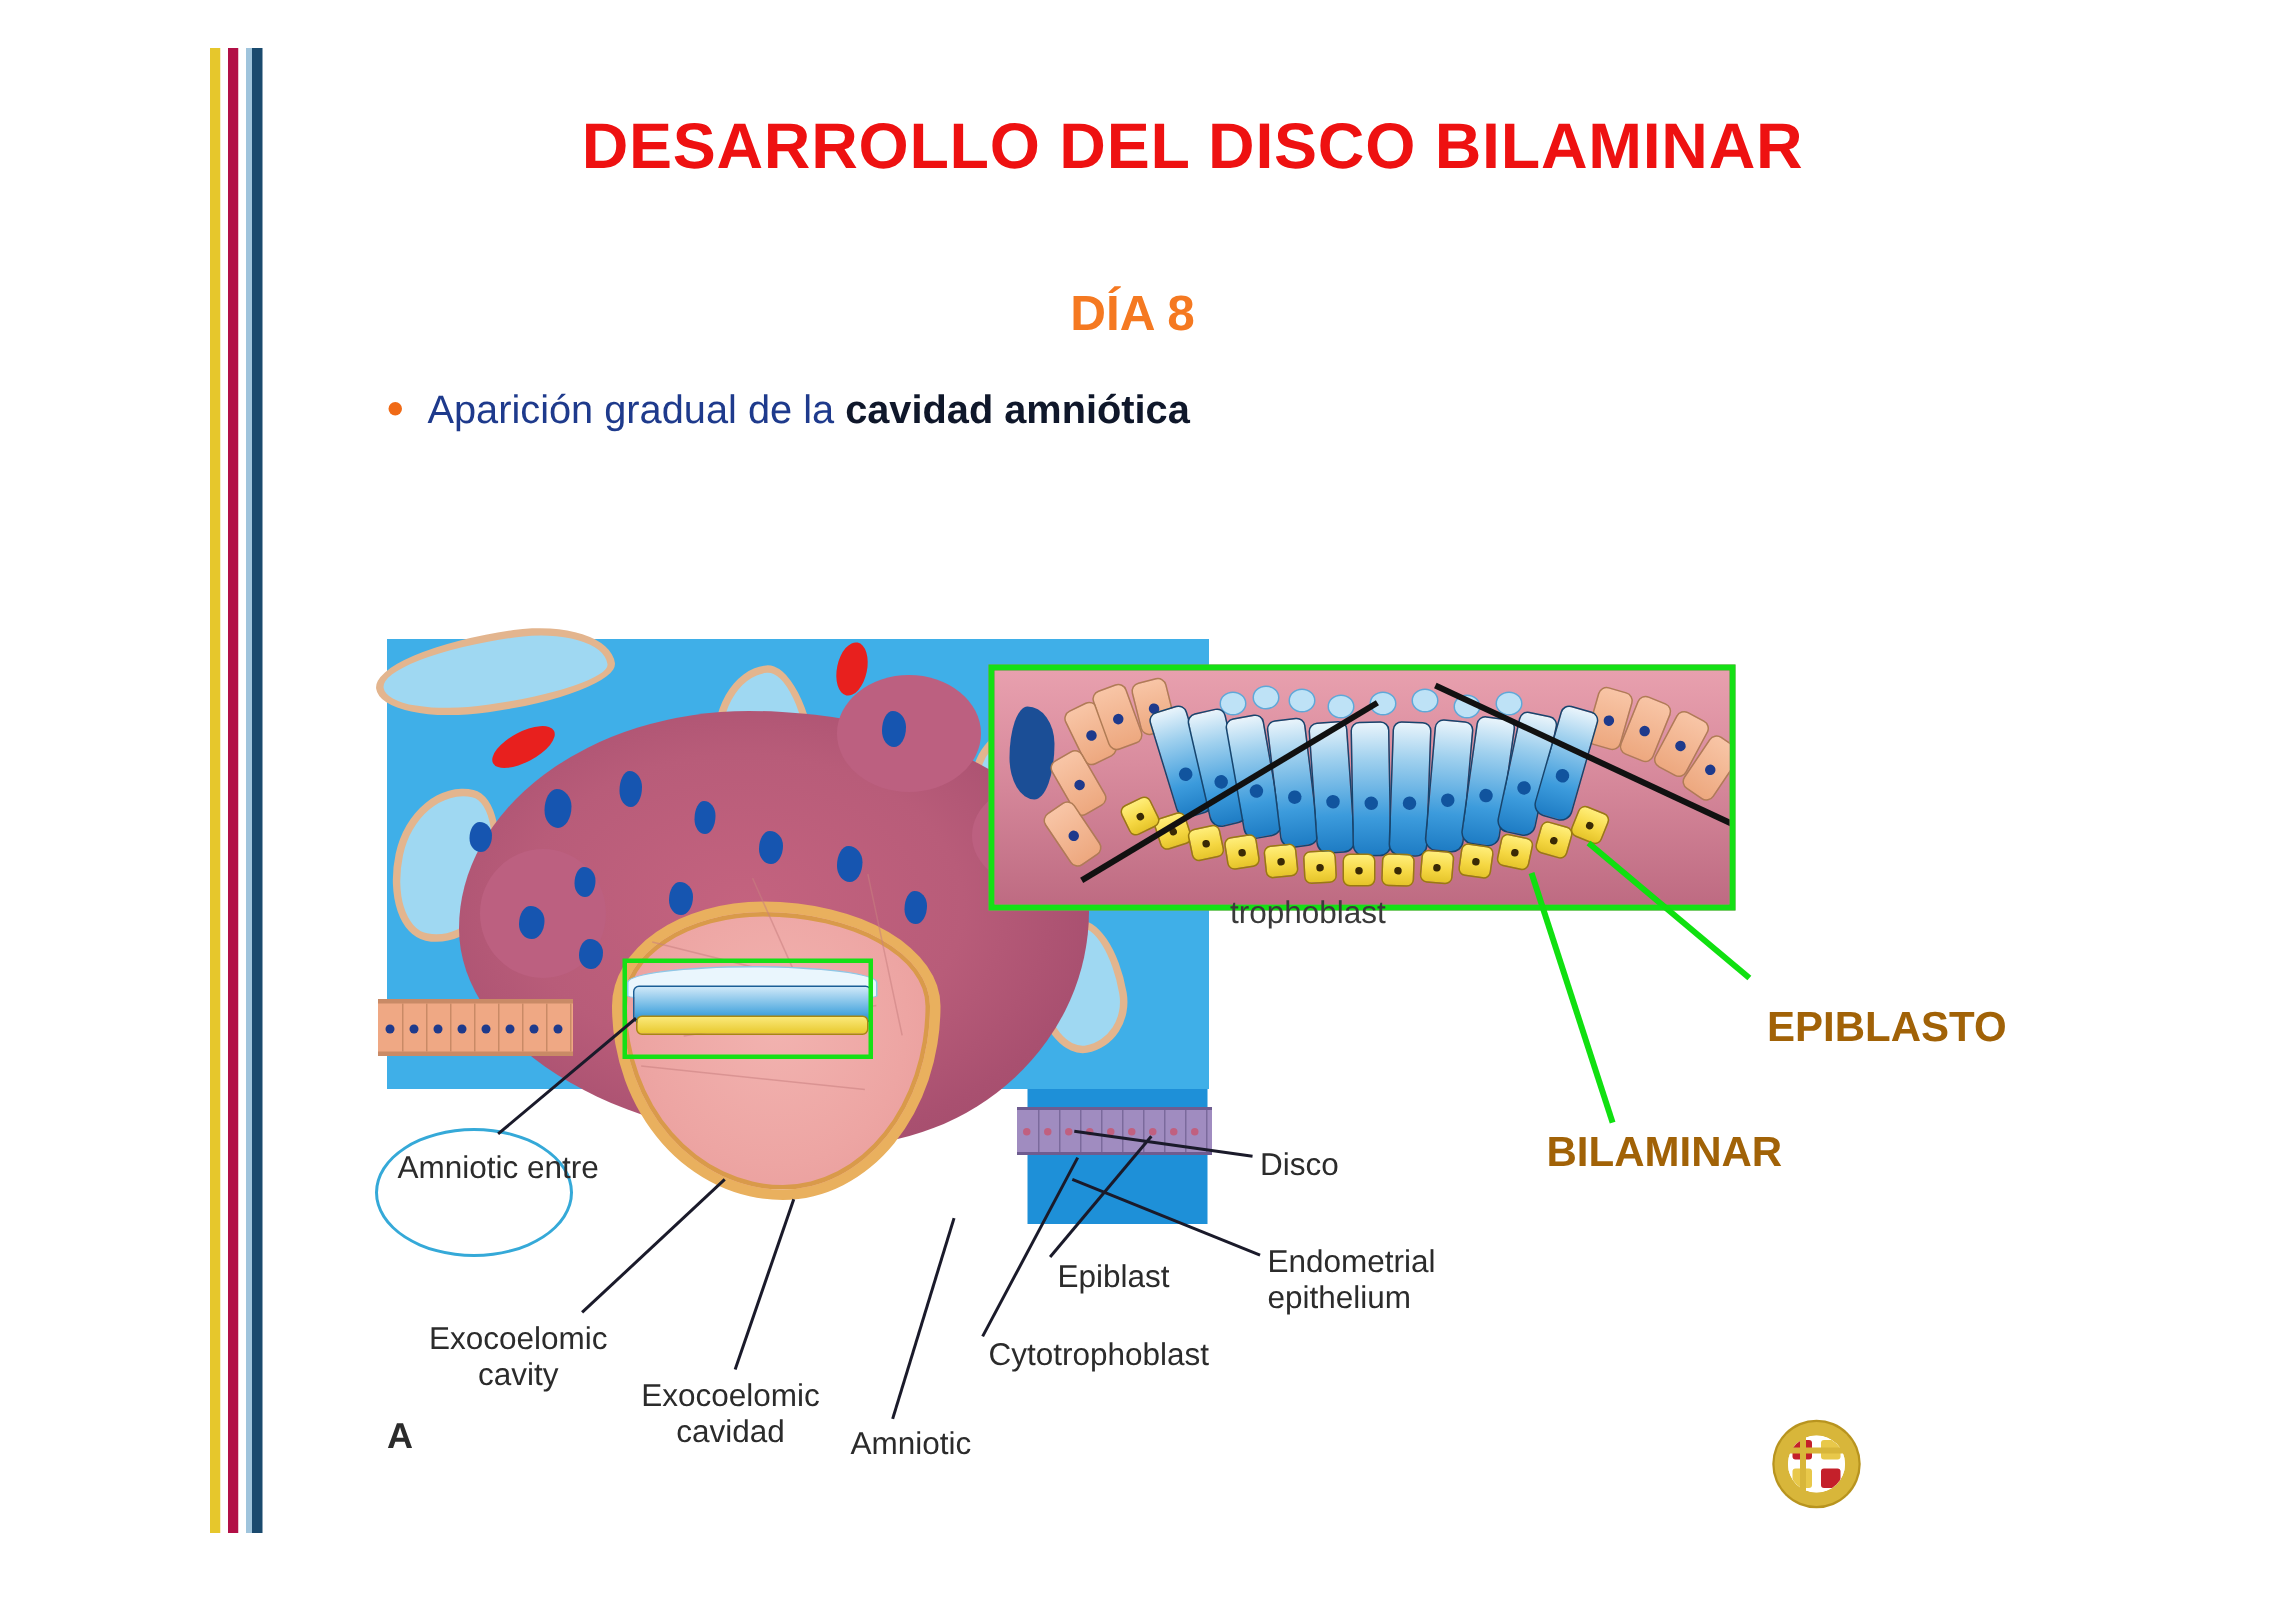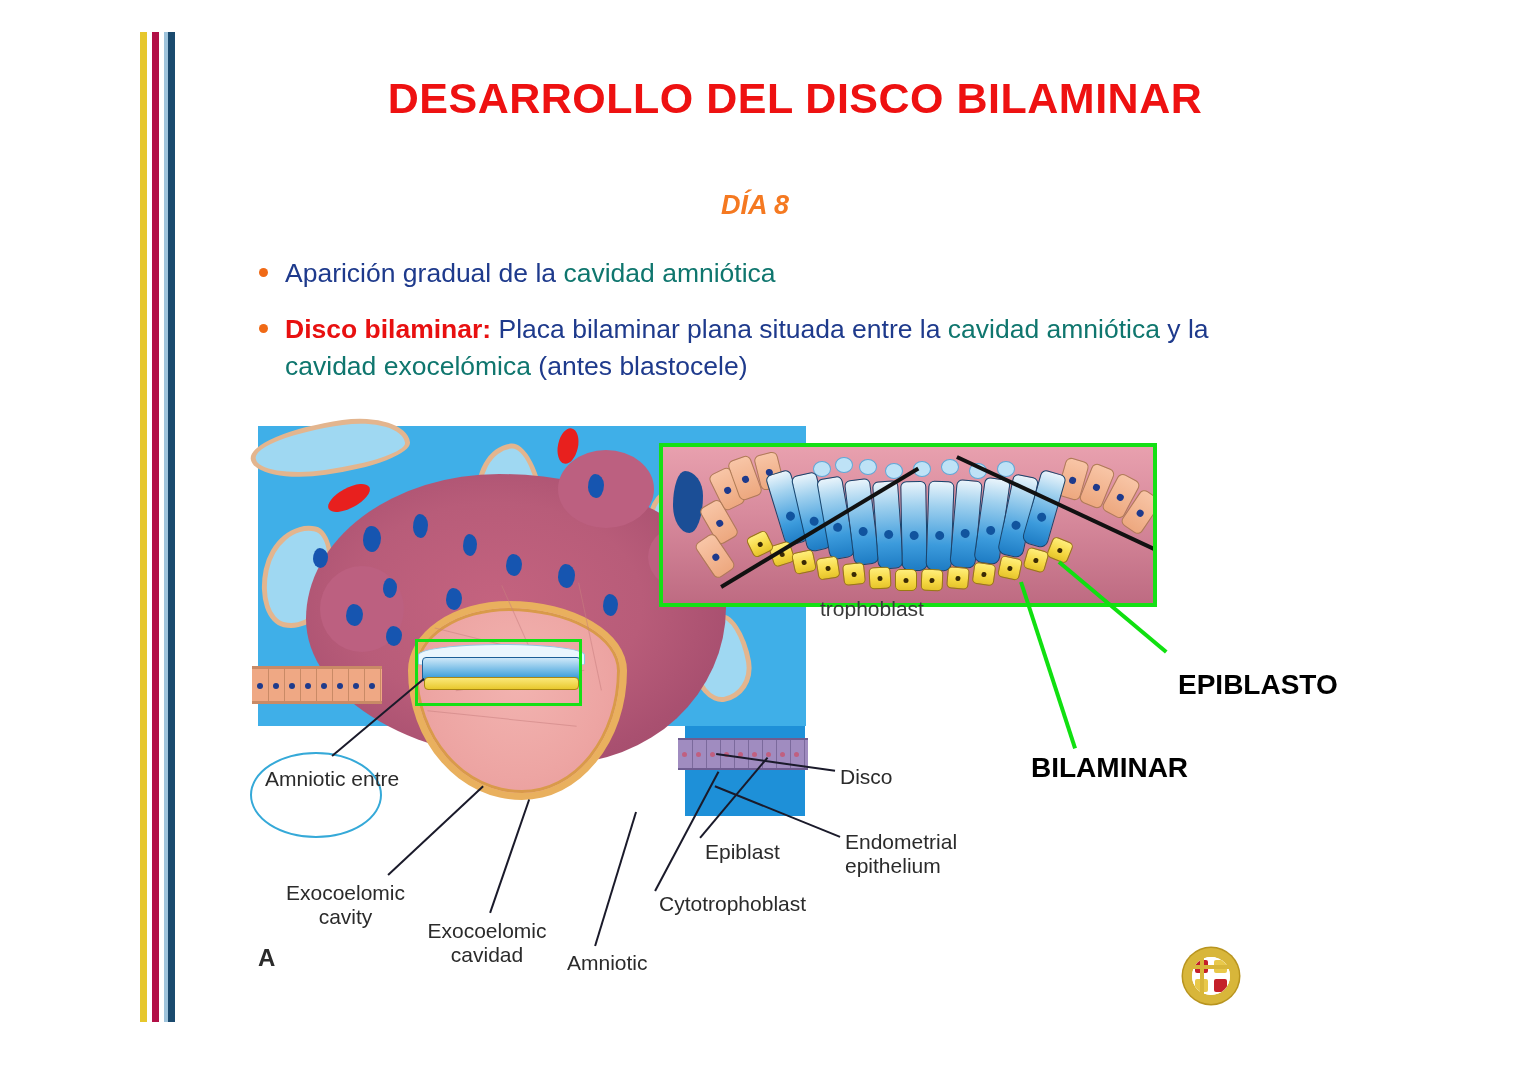--- a/index.html
+++ b/index.html
@@ -25,37 +25,36 @@
   #title{
     position:absolute;left:180px;top:74px;width:1230px;
     text-align:center;
     font-size:43px;font-weight:bold;letter-spacing:0.5px;
     color:#EE1111;
     white-space:nowrap;
   }
   #subtitle{
     position:absolute;left:180px;top:190px;width:1150px;
     text-align:center;
-    font-size:27px;font-weight:bold;
+    font-size:33px;font-weight:bold;
     color:#F57921;
-    font-style:italic;
   }
 
   
   #bullets{position:absolute;left:253px;top:255px;width:1040px;}
   .bullet-row{position:relative;padding-left:32px;margin-bottom:18px;}
   .bullet-dot{
     position:absolute;left:6px;top:13px;
     width:9px;height:9px;border-radius:50%;
     background:#F06A16;
   }
   .btext{
     font-size:26.5px;color:#1E3A8C;line-height:1.42;
   }
-  .b-blue{color:#0f766e;font-weight:normal;}
+  .b-blue{color:#0f172a;font-weight:bold;}
   .b-red{color:#E81010;font-weight:bold;}
 
   
   #figure{
     position:absolute;left:258px;top:426px;width:548px;height:300px;
   }
   .fig-bg{position:absolute;inset:0;background:#3FAFE8;}
 
   
   #dark-col{
@@ -175,21 +174,21 @@
     width:7px;height:7px;border-radius:50%;background:#1E3A8C;
   }
   .amnio-frag{position:absolute;background:#BEE2F6;border:1.4px solid #5FA8D8;border-radius:50%;}
   .black-pointer{position:absolute;background:#111;height:3.5px;transform-origin:left center;}
 
   
   .greenline{position:absolute;background:#10E010;height:4px;transform-origin:left center;}
 
   
   .olabel{
-    position:absolute;font-size:28px;font-weight:bold;color:#000000;
+    position:absolute;font-size:28px;font-weight:bold;color:#a16207;
     white-space:nowrap;
   }
 
   
   .flabel{
     position:absolute;font-size:21px;color:#2B2B2B;
     font-family:"Liberation Sans", sans-serif;
     white-space:nowrap;line-height:1.16;
   }
   .flabel.ctr{text-align:center;}
@@ -242,26 +241,20 @@
 </div>
 
 <div id="title">DESARROLLO DEL DISCO BILAMINAR</div>
 <div id="subtitle">DÍA 8</div>
 
 <div id="bullets">
   <div class="bullet-row">
     <span class="bullet-dot"></span>
     <div class="btext">
       <span>Aparición gradual de la </span><span class="b-blue">cavidad amniótica</span>
-    </div>
-  </div>
-  <div class="bullet-row">
-    <span class="bullet-dot"></span>
-    <div class="btext">
-      <span class="b-red">Disco bilaminar:</span><span> Placa bilaminar plana situada entre la </span><span class="b-blue">cavidad amniótica</span><span> y la </span><span class="b-blue">cavidad exocelómica</span><span> (antes blastocele)</span>
     </div>
   </div>
 </div>
 
 <div id="dark-col"></div>
 <div id="dark-col-top"></div>
 
 <div id="figure">
   <div class="fig-bg"></div>
 

